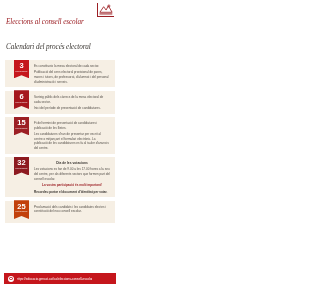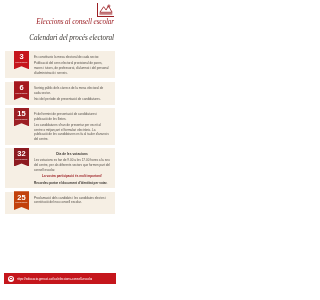--- a/index.html
+++ b/index.html
@@ -27,41 +27,41 @@
     right: 6px;
     width: 17px;
     height: 14px;
     border-left: 1.2px solid #9c1f24;
     border-bottom: 1.2px solid #9c1f24;
     box-sizing: border-box;
   }
   .logo svg { display: block; width: 100%; height: 100%; }
 
   .title-block {
-    text-align: right;
+    text-align: left;
     margin-top: 14px;
   }
   .title-main {
     font-family: "Liberation Serif", serif;
     font-style: italic;
     font-size: 7.2px;
     line-height: 1.25;
     color: #9c1f24;
     letter-spacing: -0.1px;
     white-space: nowrap;
   }
   .title-sub {
     font-family: "Liberation Serif", serif;
     font-style: italic;
     font-size: 7.2px;
     line-height: 1.25;
     color: #3a3632;
     letter-spacing: -0.1px;
     white-space: nowrap;
-    margin-top: 7px;
+    margin-top: 16px;
   }
 
   
   .timeline {
     padding: 5px 5px 0 5px;
   }
   .entry {
     position: relative;
     display: flex;
     align-items: flex-start;

